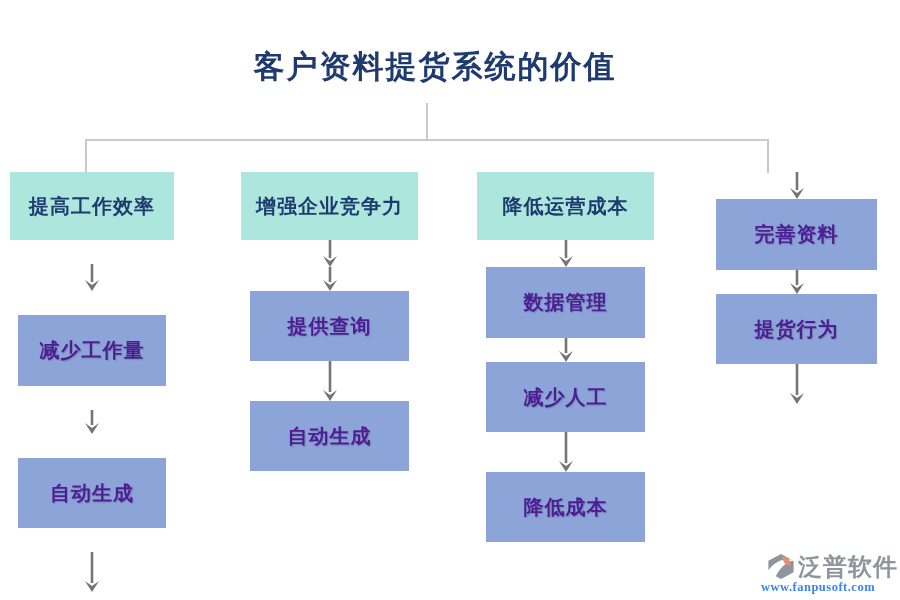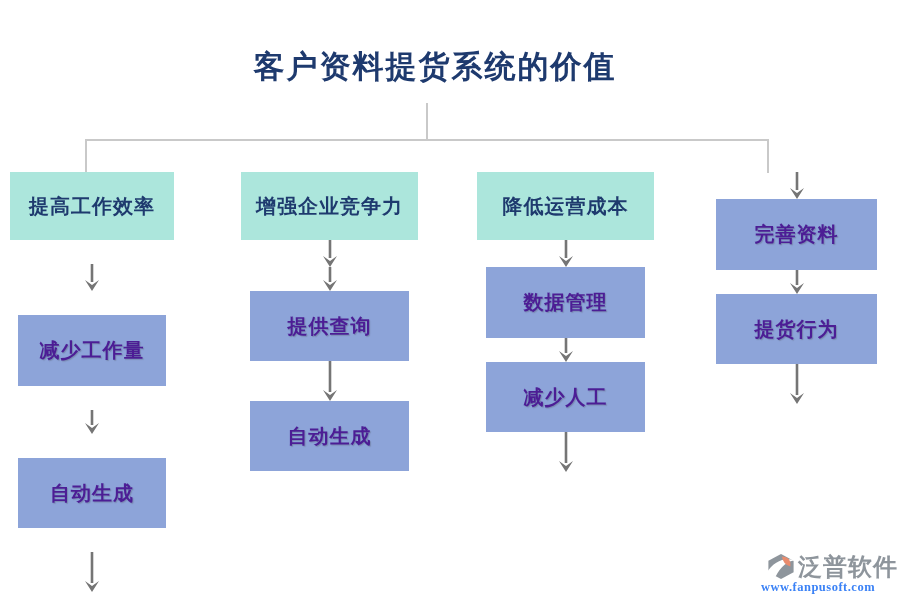--- a/index.html
+++ b/index.html
@@ -149,20 +149,21 @@
     <div class="box item row-1">数据管理</div>
     <svg class="arrow arrow-2" width="16" height="24" viewBox="0 0 16 24">
         <line x1="8" y1="0" x2="8" y2="15" stroke="#757575" stroke-width="2.6"></line>
         <polygon points="1,13 8,18 15,13 8,24" fill="#757575"></polygon>
       </svg>
     <div class="box item">减少人工</div>
     <svg class="arrow arrow-3" width="16" height="40" viewBox="0 0 16 40">
         <line x1="8" y1="0" x2="8" y2="31" stroke="#757575" stroke-width="2.6"></line>
         <polygon points="1,29 8,34 15,29 8,40" fill="#757575"></polygon>
       </svg>
+    <div class="box item">降低成本</div>
   </div>
 
   <div class="col col-4">
     <svg class="arrow arrow-1" width="16" height="27" viewBox="0 0 16 27">
         <line x1="8" y1="0" x2="8" y2="18" stroke="#757575" stroke-width="2.6"></line>
         <polygon points="1,16 8,21 15,16 8,27" fill="#757575"></polygon>
       </svg>
     <div class="box item row-1">完善资料</div>
     <svg class="arrow arrow-2" width="16" height="24" viewBox="0 0 16 24">
         <line x1="8" y1="0" x2="8" y2="15" stroke="#757575" stroke-width="2.6"></line>

